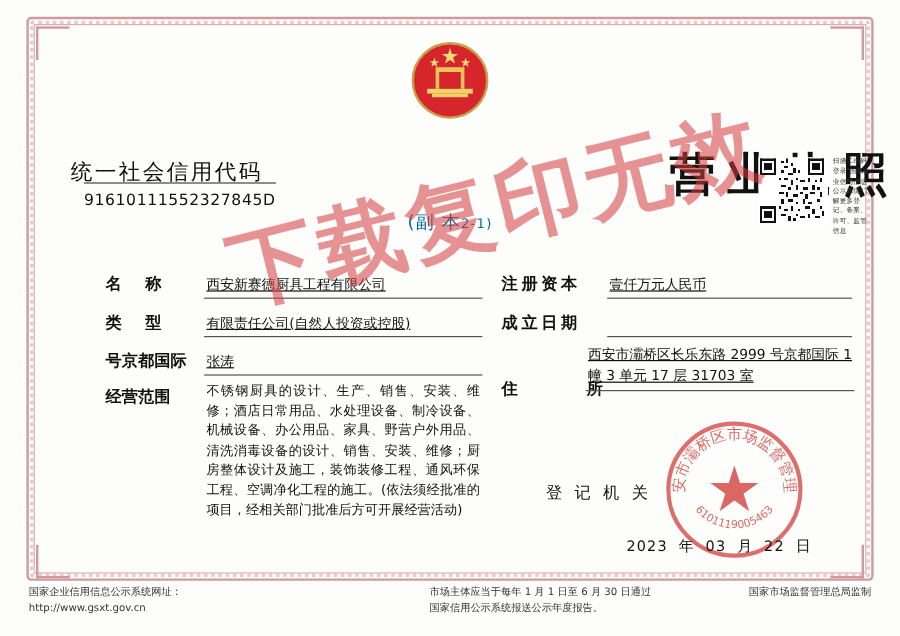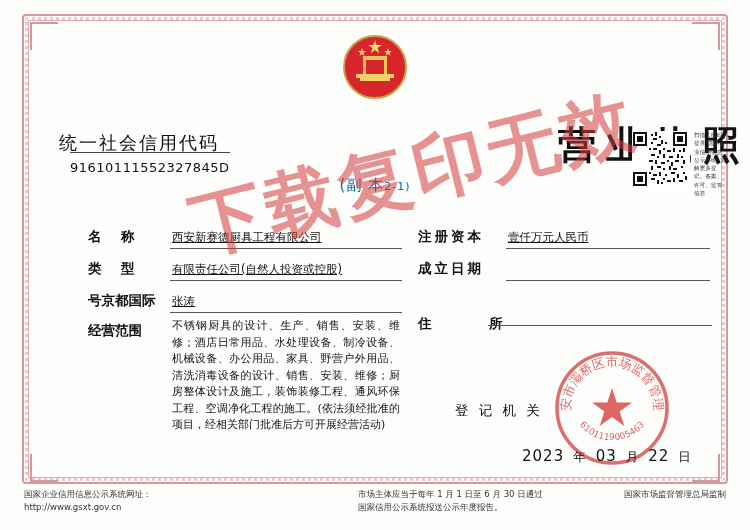--- a/index.html
+++ b/index.html
@@ -199,21 +199,21 @@
 
   
   .date-row {
     position: absolute;
     left: 520px; top: 447px;
     font-size: 12.5px;
     color: #111;
     letter-spacing: 1px;
   }
   .date-row span { margin: 0 2px; }
-  .date-row .d-num { font-size: 15px; }
+  .date-row .d-num { font-size: 12px; }
 
   
   .seal {
     position: absolute;
     left: 552px; top: 348px;
     width: 120px; height: 120px;
     opacity: .85;
   }
 
   
@@ -372,20 +372,21 @@
   <div class="scope-value">不锈钢厨具的设计、生产、销售、安装、维修；酒店日常用品、水处理设备、制冷设备、机械设备、办公用品、家具、野营户外用品、清洗消毒设备的设计、销售、安装、维修；厨房整体设计及施工，装饰装修工程、通风环保工程、空调净化工程的施工。(依法须经批准的项目，经相关部门批准后方可开展经营活动)</div>
 
   <div class="field-label r1">注册资本</div>
   <div class="field-value rv1">壹仟万元人民币</div>
   <div class="underline ru1"></div>
 
   <div class="field-label r2">成立日期</div>
   <div class="underline ru2"></div>
 
   <div class="field-label r3">住　所</div>
+  <div class="field-value rv3">西安市灞桥区长乐东路 2999 号京都国际 1 幢 3 单元 17 层 31703 室</div>
   <div class="underline ru3"></div>
 
   <div class="reg-label">登 记 机 关</div>
 
   <div class="seal">
     <svg viewBox="0 0 120 120" width="120" height="120">
       <circle cx="60" cy="60" r="55" fill="none" stroke="#cf3a36" stroke-width="3.5" opacity="0.85"></circle>
       <path id="sealArc" d="M 18,60 A 42,42 0 0 1 102,60" fill="none"></path>
       <text font-size="12.5" fill="#cf3a36" font-family="'DejaVu Serif','Liberation Serif',serif" opacity="0.9">
         <textPath href="#sealArc" startOffset="50%" text-anchor="middle">西安市灞桥区市场监督管理局</textPath>

